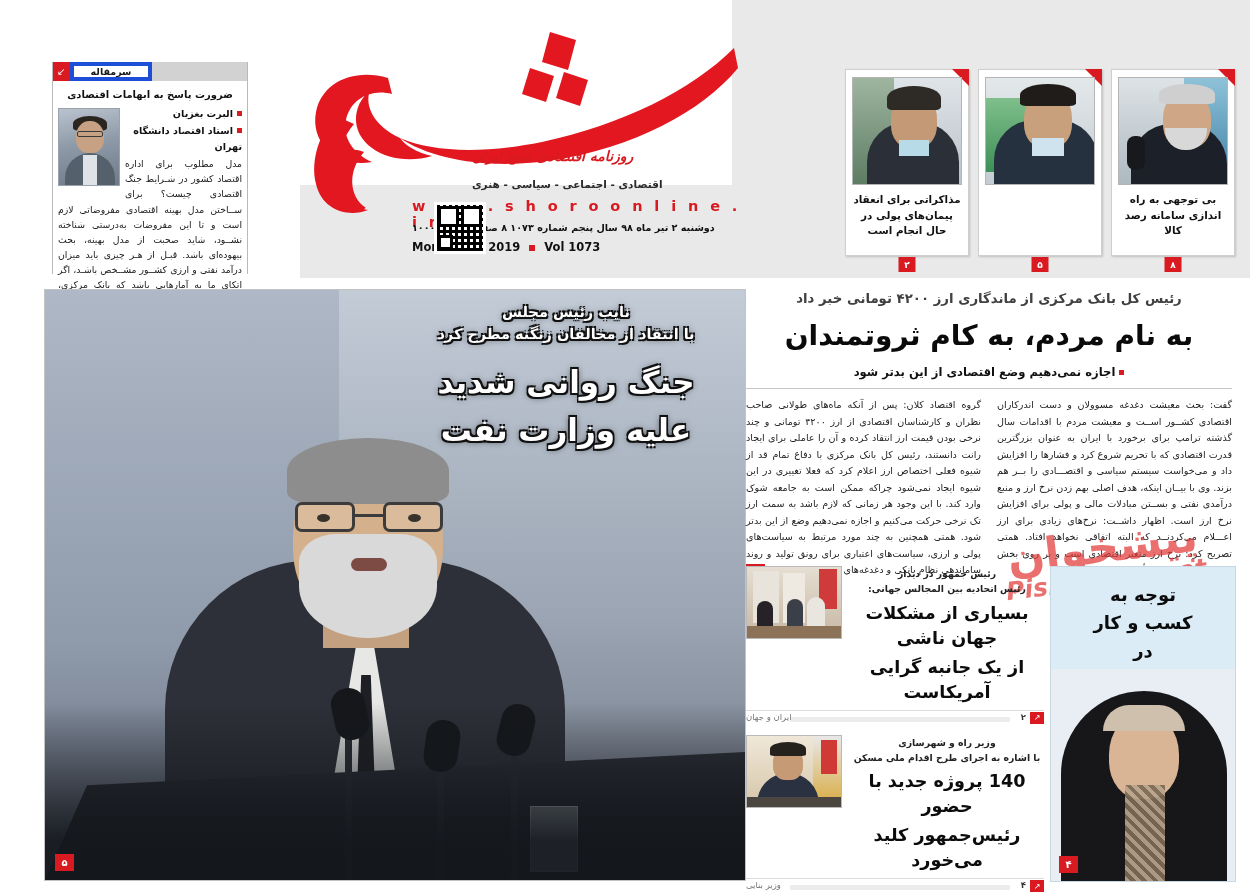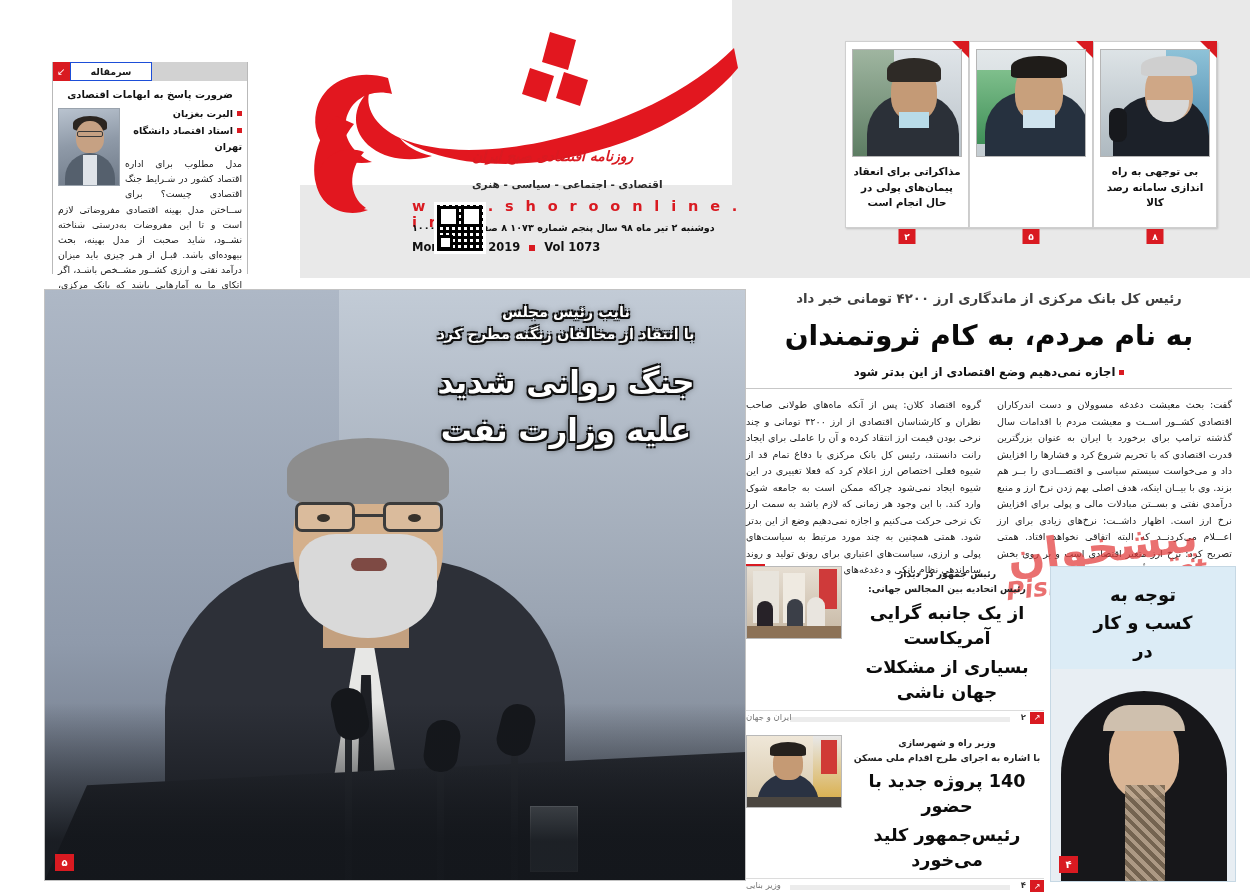--- a/index.html
+++ b/index.html
@@ -40,21 +40,21 @@
     border-left: 1px solid #b9b9b9;
   }
   .editorial-head {
     position: relative;
     height: 19px;
     background: #d2d2d2;
     display: flex; align-items: stretch; justify-content: flex-end;
   }
   .editorial-tag {
     background: #ffffff;
-    border: 1px solid #1d4ed8;
+    border: 4px solid #1d4ed8;
     min-width: 82px;
     display: flex; align-items: center; justify-content: center;
     font-size: 9.5px; font-weight: bold; color: #1a1a1a;
     letter-spacing: .5px;
   }
   .ed-arrow {
     width: 17px; background: #d91a21;
     display: flex; align-items: center; justify-content: center;
     color: #fff; font-size: 10px; line-height: 1;
   }
@@ -158,23 +158,23 @@
   }
   .qr::before { left: 1px; top: 1px; }
   .qr::after  { right: 1px; top: 1px; }
   .qr .ql3 {
     position:absolute; left:1px; bottom:1px; width:15px; height:15px;
     border:3px solid #000; background:#fff;
   }
 
   
   .topcards {
-    position: absolute; left: 845px; top: 41px;
+    position: absolute; left: 845px; top: 69px;
     width: 390px; height: 195px;
-    display: flex; flex-direction: row-reverse; 
+    display: flex; flex-direction: row-reverse; gap: 9px;
   }
   .topcard {
     position: relative; width: 124px; height: 187px;
     background: #ffffff; border: 1px solid #cfcfcf;
     box-shadow: 1px 1px 2px rgba(0,0,0,.18);
     padding: 7px 6px 4px 6px;
   }
   .topcard .corner {
     position: absolute; right: -1px; top: -1px;
     width: 0; height: 0;
@@ -627,22 +627,22 @@
     </div>
   </div>
 
   <div class="seclist">
 
     <div class="secitem">
       <div class="secitem-inner">
         <div class="si-text">
           <div class="si-kicker">رئیس جمهور در دیدار</div>
           <div class="si-kicker">رئیس اتحادیه بین المجالس جهانی:</div>
+          <div class="si-title">بسیاری از مشکلات جهان ناشی</div>
           <div class="si-title">از یک جانبه گرایی آمریکاست</div>
-          <div class="si-title">بسیاری از مشکلات جهان ناشی</div>
         </div>
         <div class="si-photo">
           <div class="ph">
             <div class="bg" style="background:linear-gradient(180deg,#e6ded2,#c6b7a3)"></div>
             <div class="col" style="left:6px;top:4px;width:26px;height:52px;background:#e8e4dc"></div>
             <div class="col" style="left:36px;top:6px;width:22px;height:50px;background:#efeae1"></div>
             <div class="col" style="right:4px;top:2px;width:18px;height:40px;background:#cf3a3a"></div>
             <div class="col" style="left:10px;top:34px;width:16px;height:30px;background:#272228;border-radius:8px 8px 0 0"></div>
             <div class="col" style="left:40px;top:32px;width:16px;height:32px;background:#3b3f48;border-radius:8px 8px 0 0"></div>
             <div class="col" style="right:16px;top:30px;width:18px;height:34px;background:#e9e5df;border-radius:9px 9px 0 0"></div>

